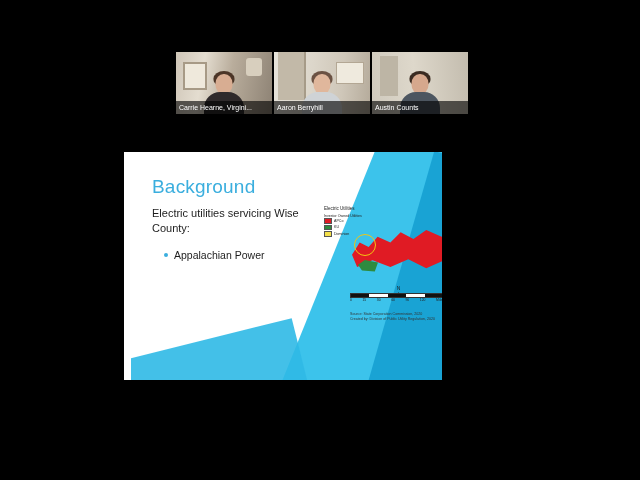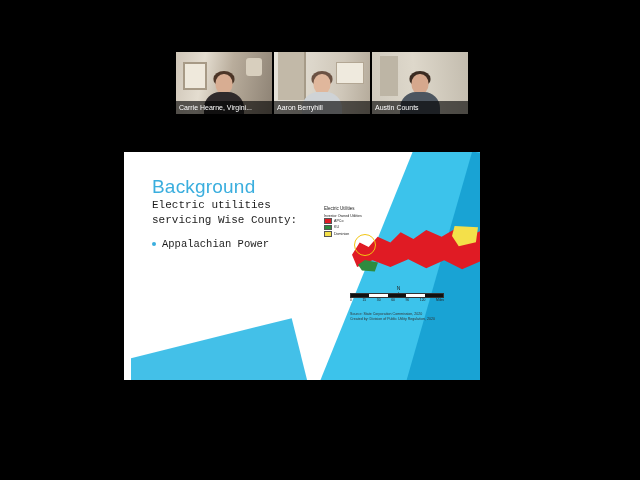--- a/index.html
+++ b/index.html
@@ -146,21 +146,21 @@
     white-space: nowrap;
     overflow: hidden;
     text-overflow: ellipsis;
   }
 
   
   .slide {
     position: absolute;
     left: 124px;
     top: 152px;
-    width: 356px;
+    width: 318px;
     height: 228px;
     background: #ffffff;
     overflow: hidden;
   }
   .slide .bluewedge-1 {
     position: absolute;
     right: -40px;
     top: -30px;
     width: 150px;
     height: 300px;
@@ -200,32 +200,31 @@
     position: absolute;
     left: 28px;
     top: 24px;
     font-size: 19px;
     color: #3aaede;
     letter-spacing: 0.2px;
   }
   .slide-body {
     position: absolute;
     left: 28px;
-    top: 46px;
+    top: 54px;
     width: 160px;
     color: #1d1d1d;
     font-size: 11px;
     line-height: 15px;
-    font-family: Liberation Mono, monospace;
   }
   .slide-body .lead {
     margin-bottom: 9px;
   }
   .bullets {
-    margin: 0;
+    margin: 12px;
     padding: 0;
     list-style: none;
   }
   .bullets li {
     position: relative;
     padding-left: 10px;
     margin-bottom: 7px;
     font-size: 10.5px;
     line-height: 14px;
   }

